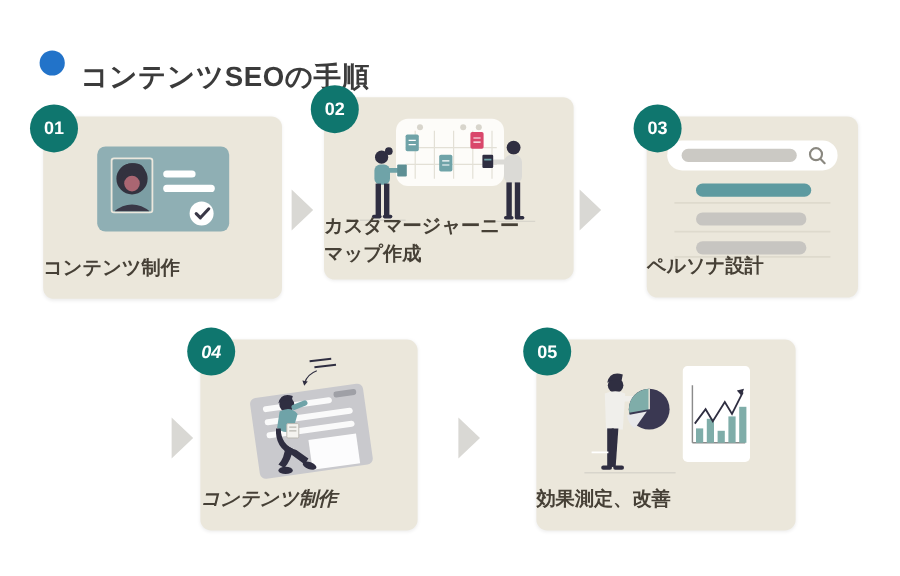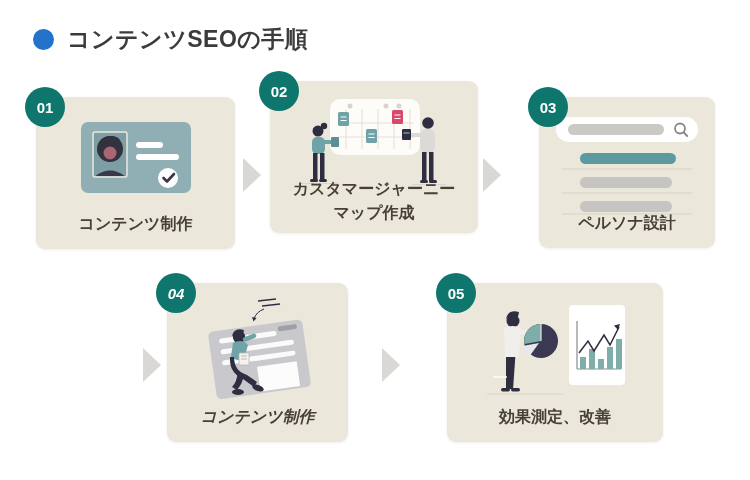--- a/index.html
+++ b/index.html
@@ -3,34 +3,34 @@
 <meta charset="utf-8">
 <style>
   html,body { margin:0; padding:0; background:#ffffff; }
   .canvas {
     position:relative; width:750px; height:480px; background:#ffffff;
     font-family:"Liberation Sans", sans-serif; overflow:hidden;
   }
   
   .title-row { position:absolute; left:33px; top:24px; display:flex; align-items:center; }
   .title-bullet { width:21px; height:21px; border-radius:50%; background:#2273C9; flex:0 0 auto; }
-  .title-text { margin-left:13px; font-size:23px; font-weight:700; color:#3B3B3B; letter-spacing:0.5px; }
+  .title-text { margin-left:13px; font-size:23px; font-weight:700; color:#3B3B3B; letter-spacing:0.5px;margin-top:25px; }
 
   
   .card {
     position:absolute; background:#EBE7DB; border-radius:9px;
     box-shadow:0 1px 3px rgba(0,0,0,0.07);
   }
   .badge {
     position:absolute; left:-11px; top:-10px; width:40px; height:40px; border-radius:50%;
     background:#0f766e; color:#FFFFFF; font-size:15px; font-weight:700;
     display:flex; align-items:center; justify-content:center;
   }
   .step-label {
-    position:absolute; left:0; right:0; bottom:13px; text-align:center;
+    position:absolute; left:0; right:0; bottom:13px; text-align:left;
     font-size:16px; font-weight:700; color:#464036; line-height:1.5; white-space:pre-line;
   }
   .card2 .step-label { bottom:8px; }
   .illus { position:absolute; left:50%; transform:translateX(-50%); }
 
   
   .flow-arrow { position:absolute; width:20px; height:36px; }
 
   #c1 { left:36px;  top:97px;  width:199px; height:152px; }
   #c2 { left:270px; top:81px;  width:208px; height:152px; }

